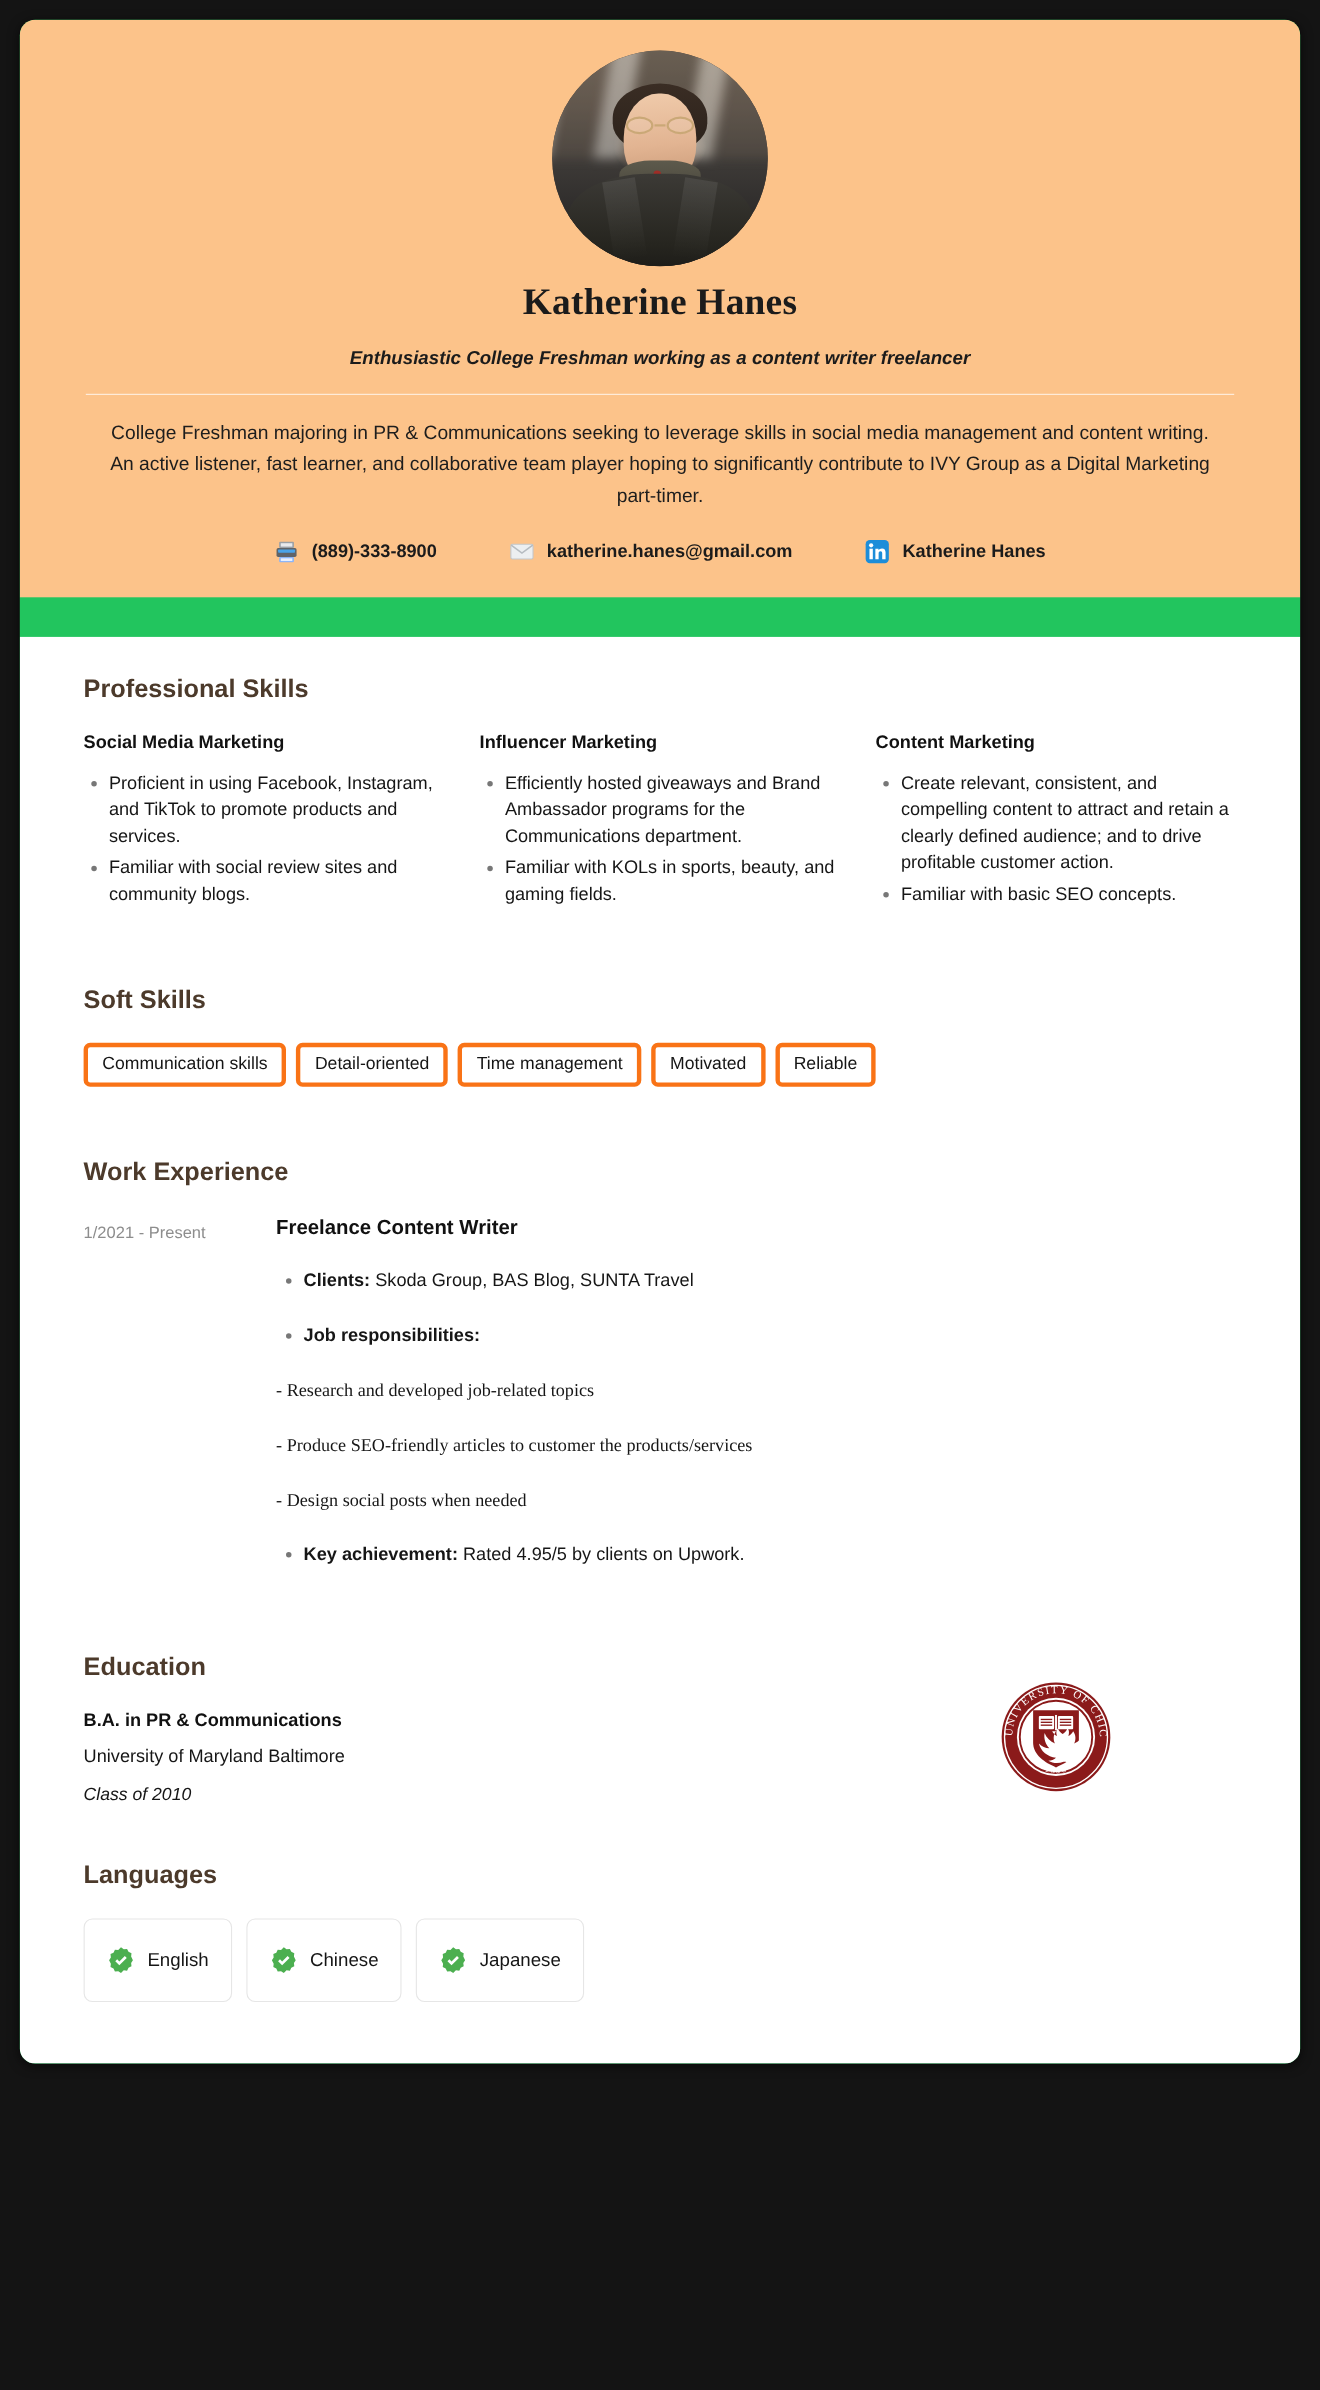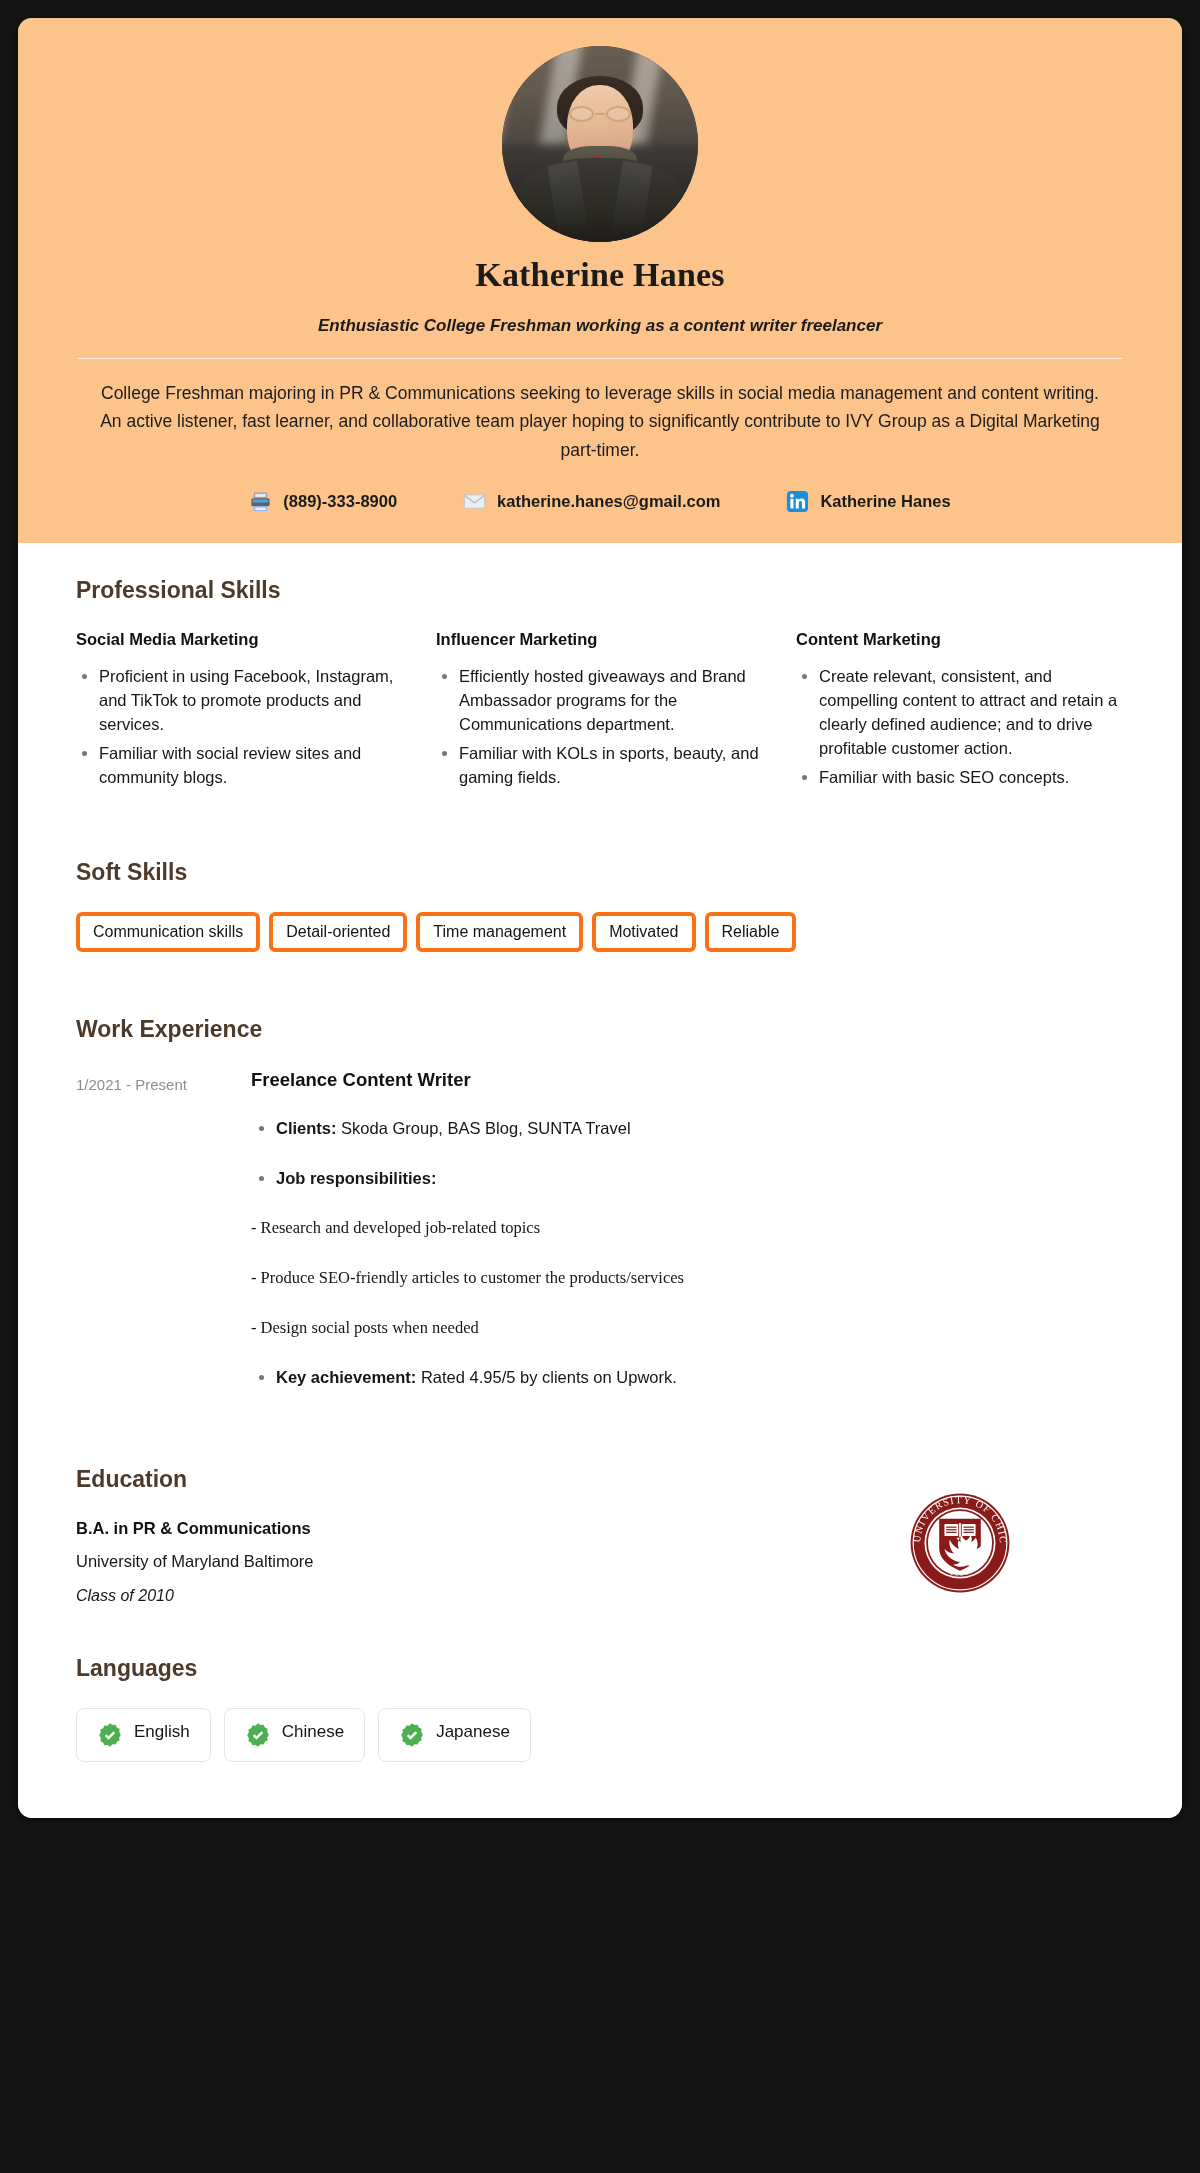--- a/index.html
+++ b/index.html
@@ -168,21 +168,21 @@
     display: flex;
     align-items: center;
     gap: 11px;
     font-size: 16.5px;
     font-weight: 700;
     color: #1b1b1b;
   }
   .ico { width: 23px; height: 23px; flex: none; display:block; }
 
   
-  .body { padding: 34px 58px 44px 58px; background: #fff; }
+  .body { padding: 34px 58px 44px 58px; background: #fff; margin-top: 36px; }
   .section { margin-bottom: 12px; }
   .section-title {
     font-size: 23px;
     font-weight: 700;
     color: #4C3A2B;
     margin: 0 0 26px 0;
   }
 
   
   .skill-cols {
@@ -259,23 +259,23 @@
   .edu-degree { font-size: 16.5px; font-weight: 700; color: #111; margin: 0 0 14px 0; }
   .edu-school { font-size: 16.5px; color: #161616; margin: 0 0 16px 0; }
   .edu-class  { font-size: 16px; font-style: italic; color: #161616; margin: 0; }
   .edu-seal { width: 104px; height: 104px; flex: none; margin-right: 112px; margin-top: -28px; }
 
   
   .lang-row { display: flex; gap: 13px; flex-wrap: wrap; }
   .lang-card {
     border: 1px solid #e6e6e6;
     border-radius: 8px;
-    padding: 13px 20px;
+    padding: 24px 20px;
     display: flex;
-    align-items: flex-start;
+    align-items: center;
     gap: 11px;
     background: #fff;
   }
   .lang-name { font-size: 17px; color: #151515; }
   .badge { width: 26px; height: 26px; flex: none; display: block; }
 </style>
 </head>
 <body>
 
 <div class="screen">

